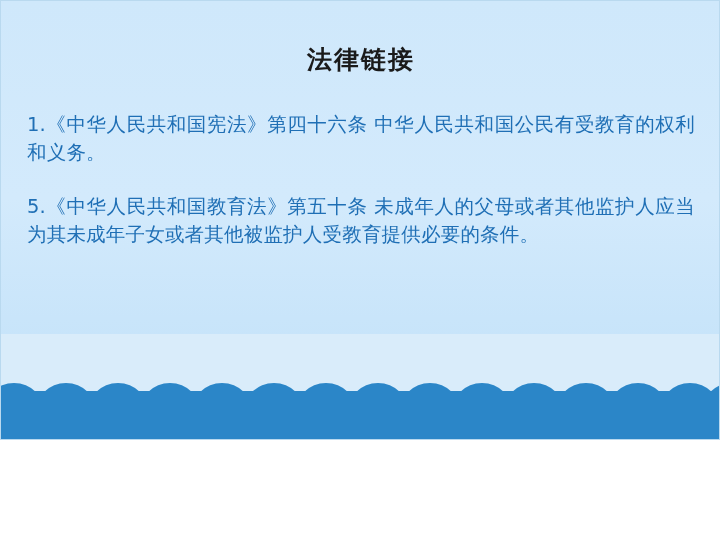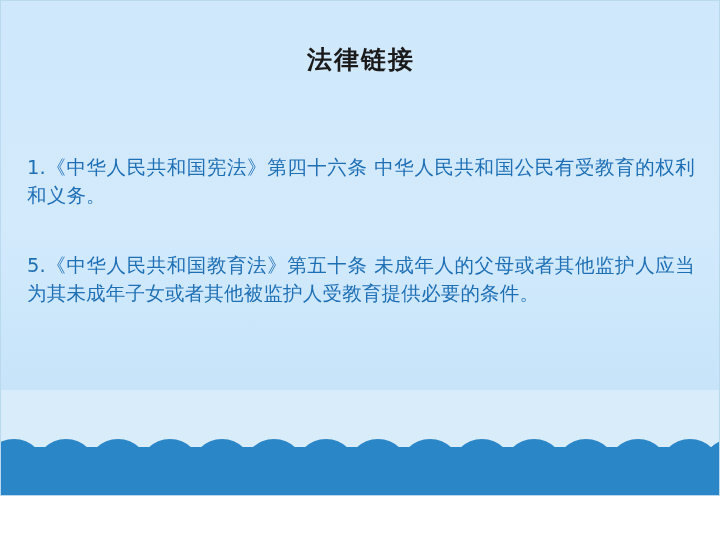--- a/index.html
+++ b/index.html
@@ -8,21 +8,21 @@
   }
   body {
     width: 720px;
     height: 540px;
     font-family: "Liberation Sans", sans-serif;
     background: #ffffff;
   }
   .slide {
     position: relative;
     width: 720px;
-    height: 496px;
+    height: 440px;
     overflow: hidden;
     background: linear-gradient(to bottom, #cfe8fb 0%, #d3eafc 45%, #bfe0f8 100%);
     box-sizing: border-box;
     border: 1px solid #b9d9ef;
   }
   .title {
     position: absolute;
     top: 42px;
     left: 0;
     width: 720px;
@@ -40,21 +40,20 @@
     width: 668px;
   }
   .para {
     font-family: "DejaVu Sans", sans-serif;
     font-size: 19.5px;
     line-height: 1.42;
     color: #1f6fb5;
     margin-bottom: 27px;
     text-align: justify;
     letter-spacing: 0.2px;
-    margin-top: 43px;
   }
   .para:last-child {
     margin-bottom: 0;
   }
   
   .band {
     position: absolute;
     left: 0;
     bottom: 0;
     width: 720px;

